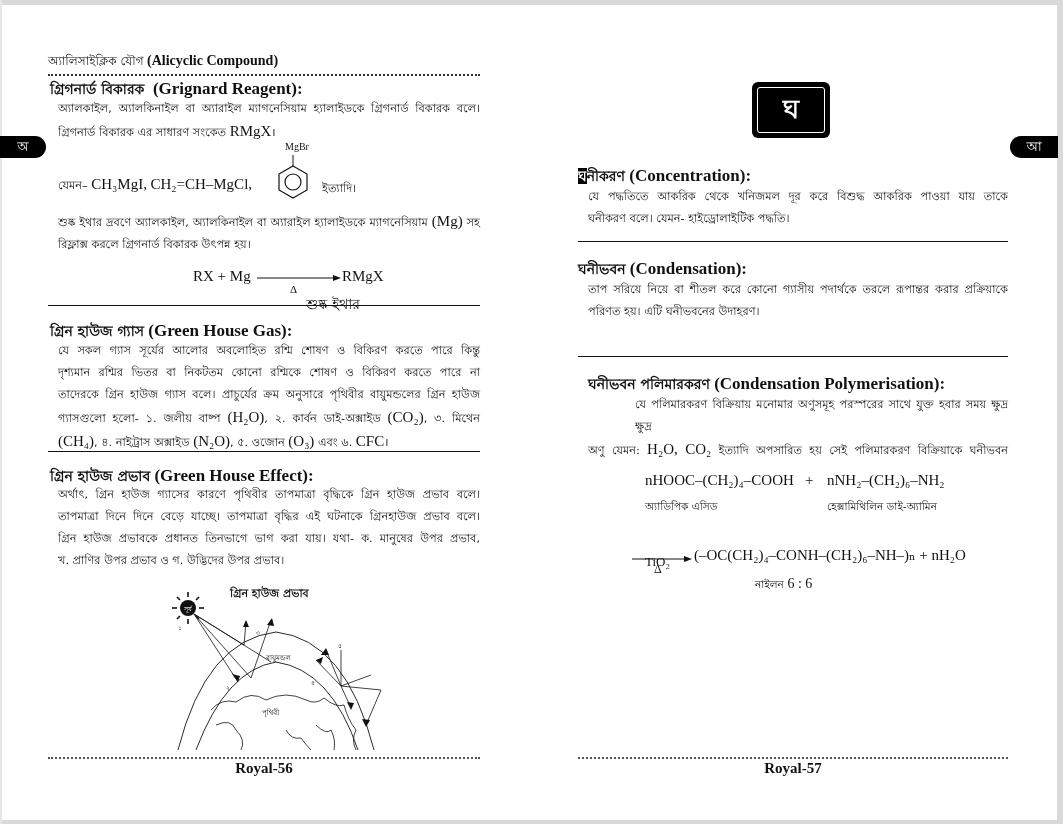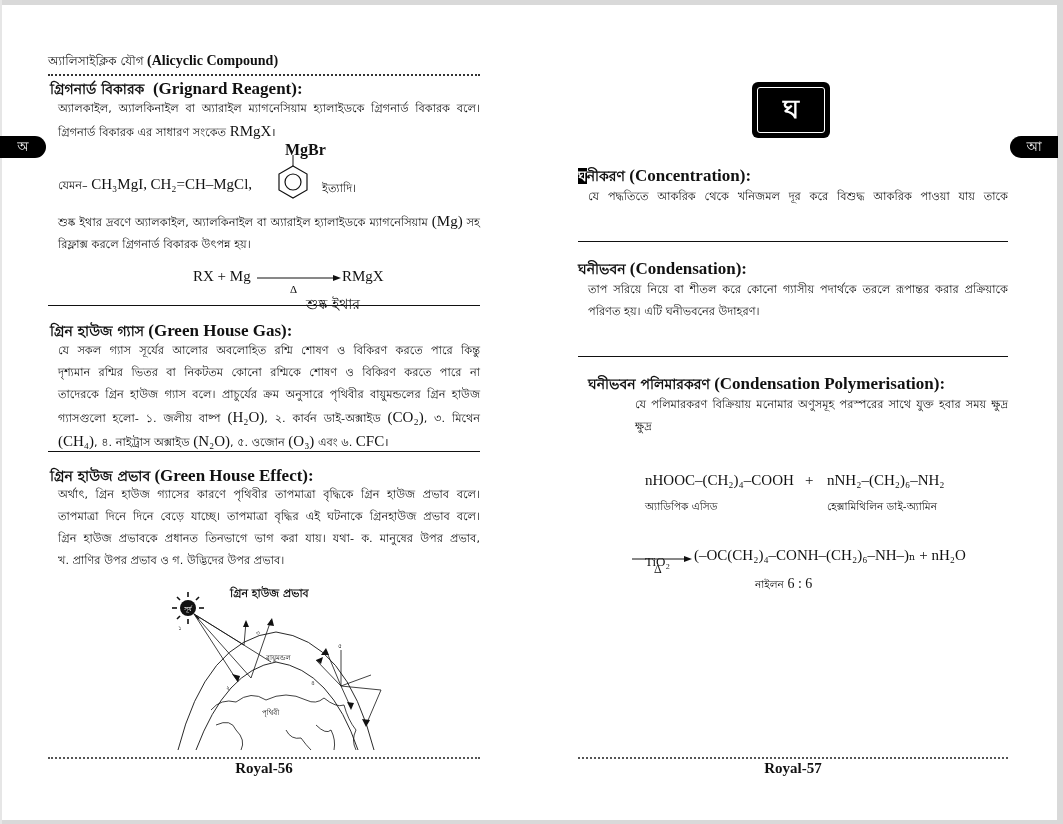--- a/index.html
+++ b/index.html
@@ -81,21 +81,21 @@
   <div class="abs para" style="left:10px; top:98px; width:422px;">
     <span>অ্যালকাইল, অ্যালকিনাইল বা অ্যারাইল ম্যাগনেসিয়াম হ্যালাইডকে গ্রিগনার্ড বিকারক বলে। গ্রিগনার্ড বিকারক এর সাধারণ সংকেত</span>
     <span class="en">RMgX</span><span>।</span>
   </div>
 
   <div class="abs" style="left:10px; top:176px; font-size:14px; white-space:nowrap;">
     <span class="small-bn" style="font-size:11.3px;">যেমন–</span>
     <span style="font-size:15px;">CH₃MgI,</span>
     <span style="font-size:15px;">CH₂=CH–MgCl,</span>
   </div>
-  <div class="abs" style="left:237px; top:141px; font-size:16px;font-weight:bold;">MgBr</div>
+  <div class="abs" style="left:237px; top:141px; font-size:10px;">MgBr</div>
   <svg class="abs" style="left:226px; top:155px;" width="40" height="48">
     <line x1="19" y1="0" x2="19" y2="11" stroke="#111" stroke-width="1"></line>
     <polygon points="19,11 33,19 33,35 19,43 5,35 5,19" fill="none" stroke="#111" stroke-width="1.2"></polygon>
     <circle cx="19" cy="27" r="8" fill="none" stroke="#111" stroke-width="1.2"></circle>
   </svg>
   <div class="abs small-bn" style="left:274px; top:180px; font-size:11.3px;">ইত্যাদি।</div>
 
   <div class="abs para" style="left:10px; top:210px; width:422px;">
     <span>শুষ্ক ইথার দ্রবণে অ্যালকাইল, অ্যালকিনাইল বা অ্যারাইল হ্যালাইডকে ম্যাগনেসিয়াম</span>
     <span class="en">(Mg)</span>
@@ -212,20 +212,21 @@
 </div>
 
 <div class="page page-right">
 
   <div class="abs h2" style="left:0; top:165px;">
     <span class="bn hl">ঘ</span><span class="bn">নীকরণ</span>
     <span>(Concentration):</span>
   </div>
   <div class="abs para" style="left:10px; top:186px; width:420px;">
     <div style="text-align-last:justify;">যে পদ্ধতিতে আকরিক থেকে খনিজমল দূর করে বিশুদ্ধ আকরিক পাওয়া যায় তাকে</div>
+    <div>ঘনীকরণ বলে। যেমন- হাইড্রোলাইটিক পদ্ধতি।</div>
   </div>
 
   <div class="abs rule" style="left:0; top:241px; width:430px;"></div>
 
   <div class="abs h2" style="left:0; top:258px;">
     <span class="bn">ঘনীভবন</span>
     <span>(Condensation):</span>
   </div>
   <div class="abs para" style="left:10px; top:279px; width:420px;">
     <div style="text-align-last:justify;">তাপ সরিয়ে নিয়ে বা শীতল করে কোনো গ্যাসীয় পদার্থকে তরলে রূপান্তর করার প্রক্রিয়াকে</div>
@@ -233,20 +234,23 @@
   </div>
 
   <div class="abs rule" style="left:0; top:356px; width:430px;"></div>
 
   <div class="abs h2" style="left:10px; top:373px;">
     <span class="bn">ঘনীভবন পলিমারকরণ</span>
     <span>(Condensation Polymerisation):</span>
   </div>
   <div class="abs para" style="left:10px; top:394px; width:420px;">
     <div style="text-align-last:justify;margin-left:47px;">যে পলিমারকরণ বিক্রিয়ায় মনোমার অণুসমূহ পরস্পরের সাথে যুক্ত হবার সময় ক্ষুদ্র ক্ষুদ্র</div>
+    <div style="text-align-last:justify;">
+      <span>অণু যেমন: </span><span class="en">H₂O, CO₂</span><span> ইত্যাদি অপসারিত হয় সেই পলিমারকরণ বিক্রিয়াকে ঘনীভবন</span>
+    </div>
   </div>
 
   <div class="abs formula" style="left:67px; top:472px;">nHOOC–(CH₂)₄–COOH</div>
   <div class="abs formula" style="left:227px; top:472px;">+</div>
   <div class="abs formula" style="left:249px; top:472px;">nNH₂–(CH₂)₆–NH₂</div>
   <div class="abs small-bn" style="left:67px; top:499px;">অ্যাডিপিক এসিড</div>
   <div class="abs small-bn" style="left:249px; top:499px;">হেক্সামিথিলিন ডাই-অ্যামিন</div>
 
   <div class="abs" style="left:67px; top:540px; font-size:13px;margin-top:14px;">TiO₂</div>
   <svg class="abs" style="left:54px; top:554px;" width="60" height="10">

